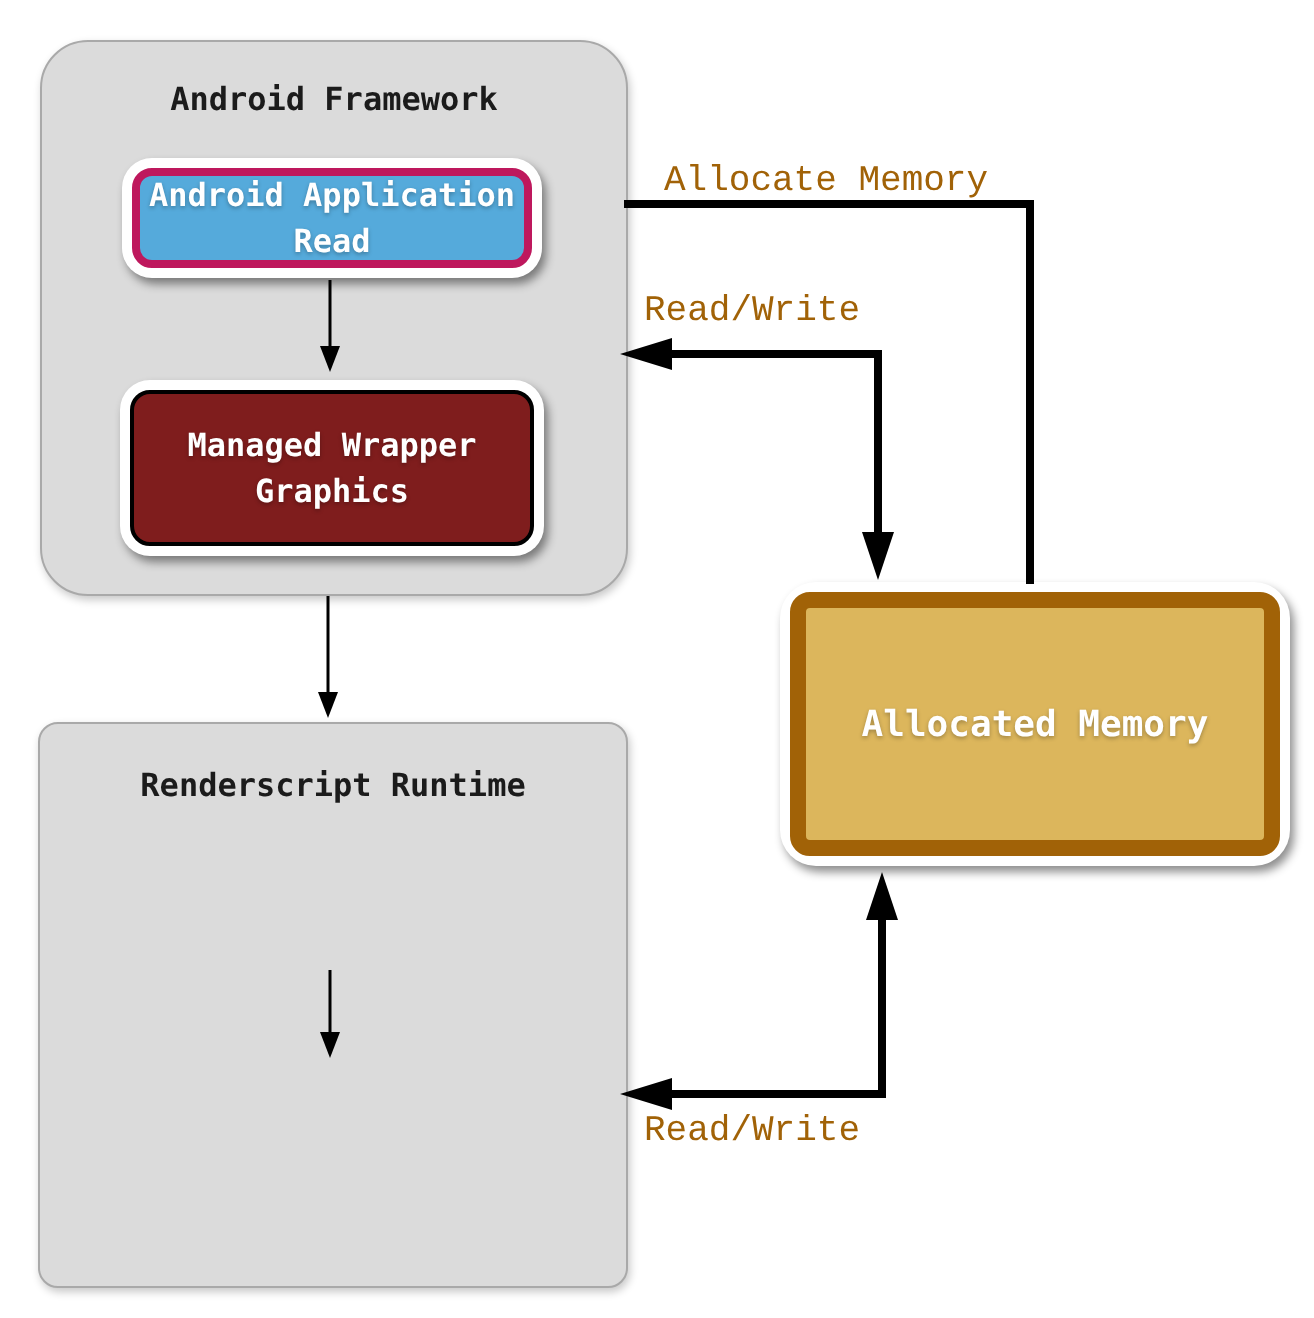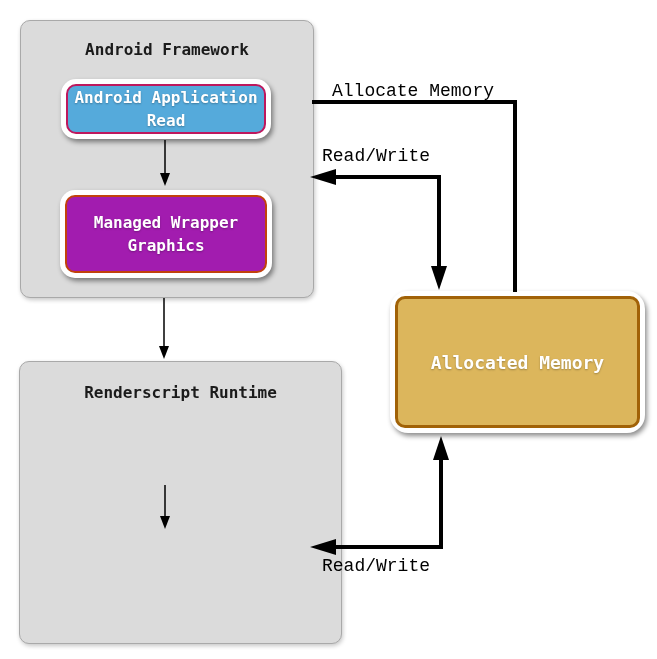--- a/index.html
+++ b/index.html
@@ -14,22 +14,22 @@
 
   
   .panel {
     position: absolute;
     background: #dbdbdb;
     border: 1px solid #a9a9a9;
     border-radius: 10px;
     box-shadow: 1px 2px 4px rgba(0,0,0,0.22);
     z-index: 1;
   }
-  #panel-framework { left: 20px; top: 20px;  width: 292px; height: 276px; }
-  #panel-runtime   { left: 19px; top: 361px; width: 293px; height: 281px; padding-left: 28px; }
+  #panel-framework { left: 20px; top: 20px;  width: 292px; height: 276px; border-radius: 24px; }
+  #panel-runtime   { left: 19px; top: 361px; width: 293px; height: 281px; }
 
   .panel-title {
     position: absolute;
     left: 0; width: 100%;
     text-align: center;
     font-weight: bold;
     font-size: 16px;
     color: #1b1b1b;
   }
   #panel-framework .panel-title { top: 19px; }
@@ -53,23 +53,23 @@
     flex-direction: column;
     align-items: center;
     justify-content: center;
     color: #ffffff;
     font-weight: bold;
     font-size: 16px;
     line-height: 23px;
     text-align: center;
     text-shadow: 0 1px 2px rgba(0,0,0,0.28);
   }
-  .blue  .node-inner { background: #55aadb; border: 2px solid #be185d; }
-  .green .node-inner { background: #a21caf; border: 2px solid #c2410c; }
-  .gold  .node-inner { background: #dcb65c; border: 3px solid #a16207; font-size: 18px; }
+  .blue  .node-inner { background: #55aadb; border: 4px solid #be185d; }
+  .green .node-inner { background: #7f1d1d; border: 2px solid #000000; }
+  .gold  .node-inner { background: #dcb65c; border: 8px solid #a16207; font-size: 18px; }
 
   
   #box-app-code  { left: 40px; top: 58px;  width: 210px; height: 60px; }
   #box-wrapper   { left: 39px; top: 169px; width: 212px; height: 88px; }
   #box-rs-code   { left: 39px; top: 59px;  width: 210px; height: 63px; }
   #box-rs-engine { left: 41px; top: 170px; width: 210px; height: 86px; }
   #box-memory    { left: 390px; top: 291px; width: 255px; height: 142px; border-radius: 18px; z-index: 2; }
 
   
   .arrow-layer {
@@ -82,21 +82,21 @@
   .arrow-layer path { stroke: #000000; fill: none; }
   .arrow-layer .thick { stroke-width: 4px; }
   .arrow-layer .thin  { stroke-width: 1.5px; }
   .arrow-layer polygon { fill: #000000; stroke: none; }
 
   
   .edge-label {
     position: absolute;
     font-family: "Liberation Mono", monospace;
     font-size: 18px;
-    color: #000000;
+    color: #a16207;
     white-space: nowrap;
     z-index: 4;
   }
   #label-allocate  { left: 332px; top: 81px;  }
   #label-rw-top    { left: 322px; top: 146px; }
   #label-rw-bottom { left: 322px; top: 556px; }
 </style>
 </head>
 <body>
 

